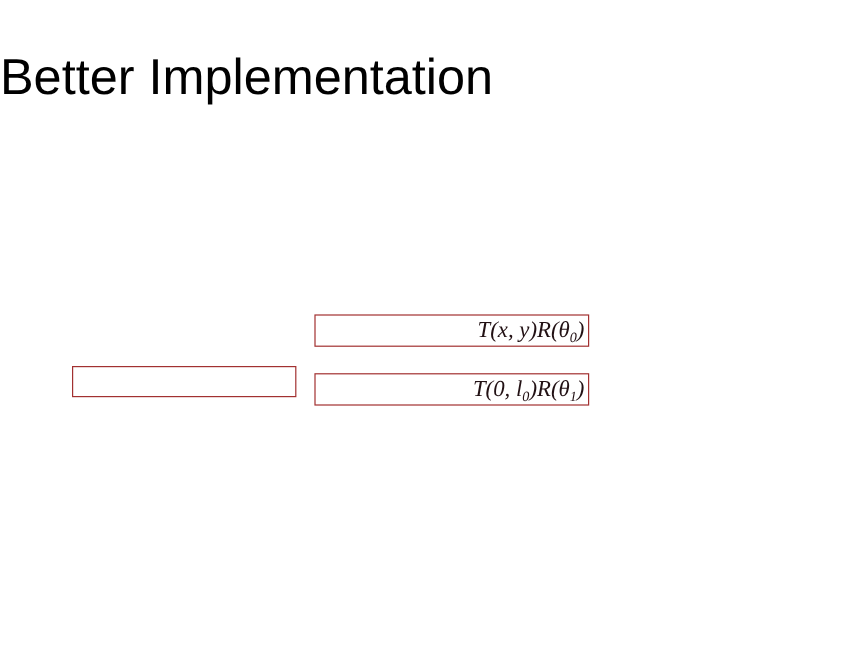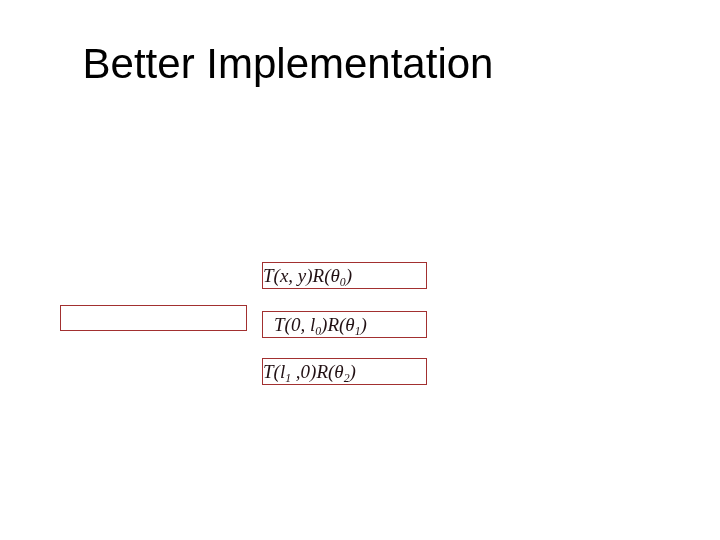--- a/index.html
+++ b/index.html
@@ -13,21 +13,21 @@
     height: 540px;
     background: #ffffff;
     overflow: hidden;
     font-family: "Liberation Sans", sans-serif;
   }
   .slide-title {
     position: absolute;
     top: 40px;
     left: 0;
     width: 576px;
-    text-align: center;
+    text-align: left;
     font-family: "Liberation Sans", "DejaVu Sans", sans-serif;
     font-size: 42px;
     font-weight: 400;
     color: #000000;
     letter-spacing: 0px;
     white-space: nowrap;
   }
   .outline-box {
     position: absolute;
     box-sizing: border-box;
@@ -36,24 +36,24 @@
   }
   .empty-box {
     left: 60px;
     top: 305px;
     width: 187px;
     height: 26px;
   }
   .formula-box {
     display: flex;
     align-items: center;
-    justify-content: flex-start;
+    justify-content: flex-end;
     padding-right: 3px;
     left: 262px;
-    width: 165px;
+    width: 229px;
     height: 27px;
   }
   .formula-box.fb-0 { top: 262px; }
   .formula-box.fb-1 { top: 311px; }
   .formula-box.fb-2 { top: 358px; }
   .formula-box.fb-3 { top: 419px; }
   .formula {
     font-family: "Liberation Serif", "DejaVu Serif", serif;
     font-style: italic;
     font-size: 19px;
@@ -77,18 +77,15 @@
   <div class="outline-box empty-box" style="border-color: rgb(162, 48, 48);"></div>
 
   <div class="outline-box formula-box fb-0" style="border-color: rgb(162, 48, 48);">
     <span class="formula">T(x, y)R(θ<sub>0</sub>)</span>
   </div>
 
   <div class="outline-box formula-box fb-1" style="border-color: rgb(162, 48, 48); padding-left: 11px;">
     <span class="formula">T(0, l<sub>0</sub>)R(θ<sub>1</sub>)</span>
   </div>
 
-  <div class="outline-box formula-box fb-2" style="border-color: rgb(162, 48, 48);">
-    <span class="formula">T(l<sub>1</sub> ,0)R(θ<sub>2</sub>)</span>
-  </div>
 
 
 </div>
 
 </body></html>

